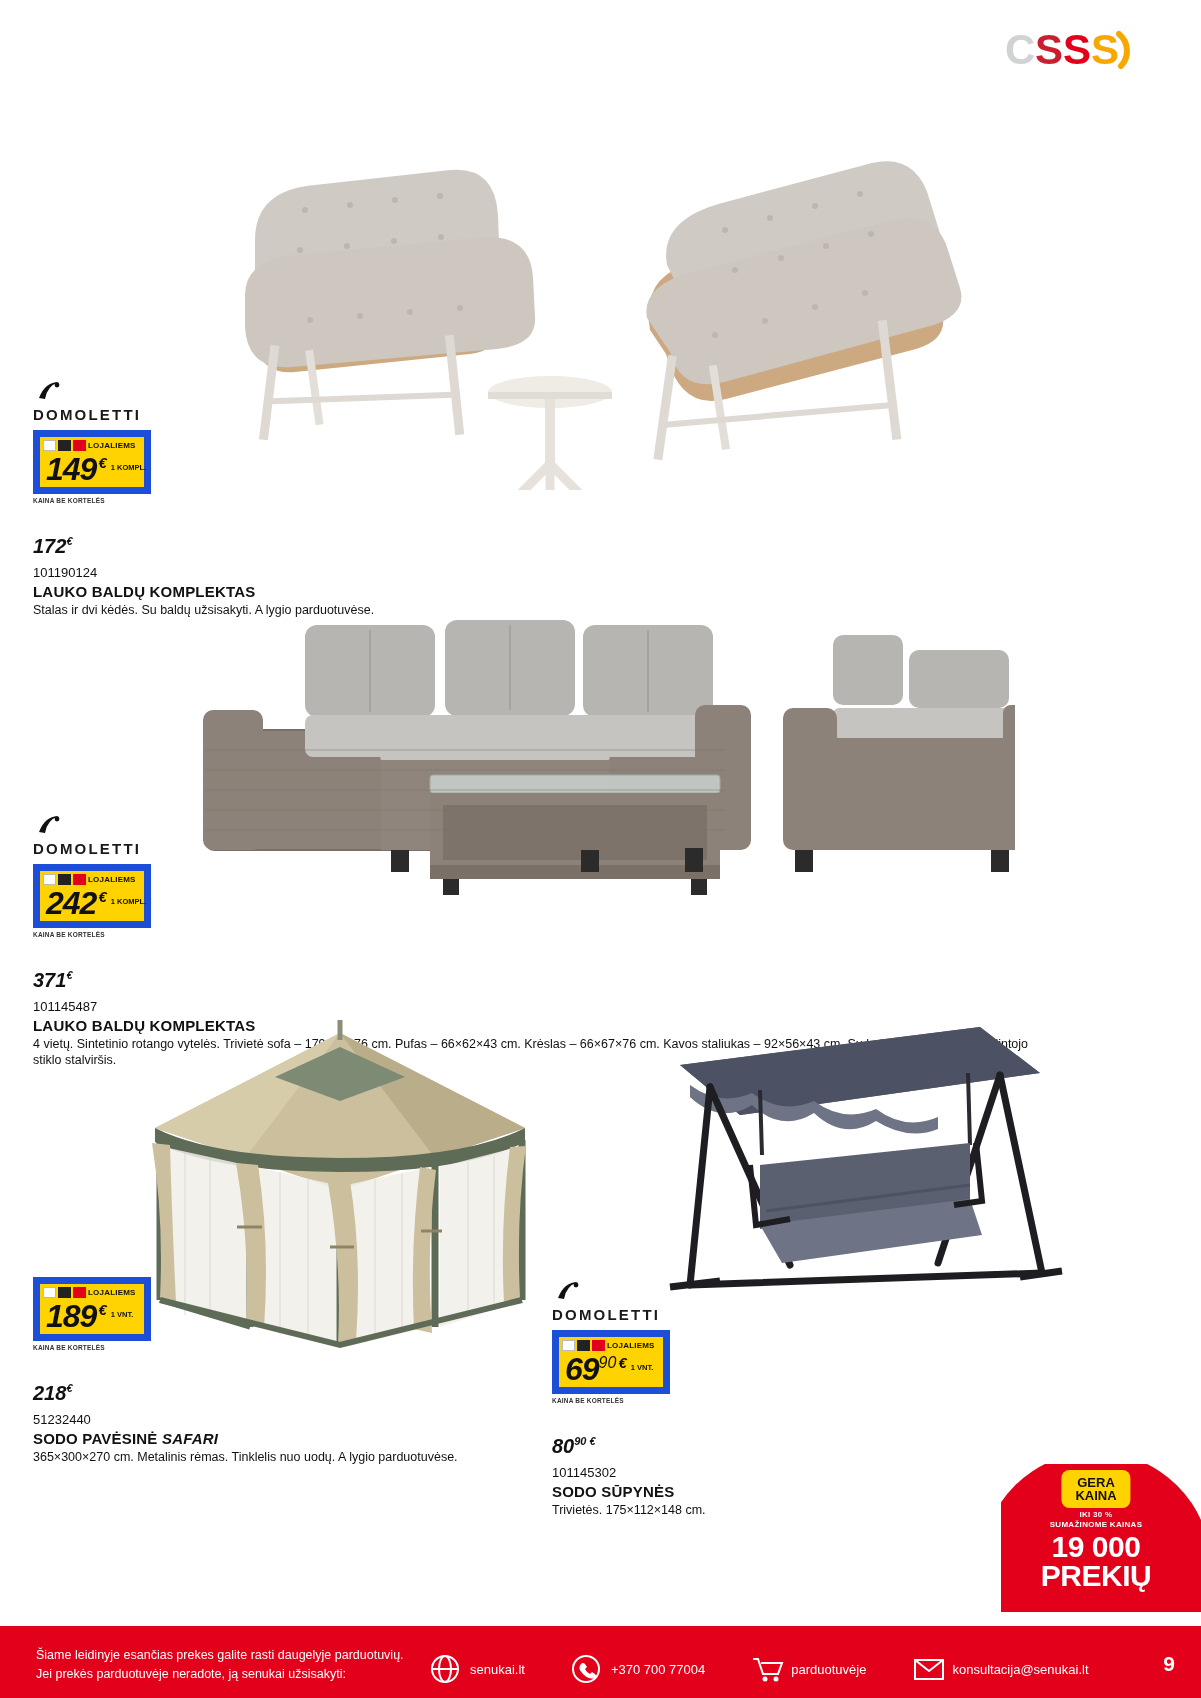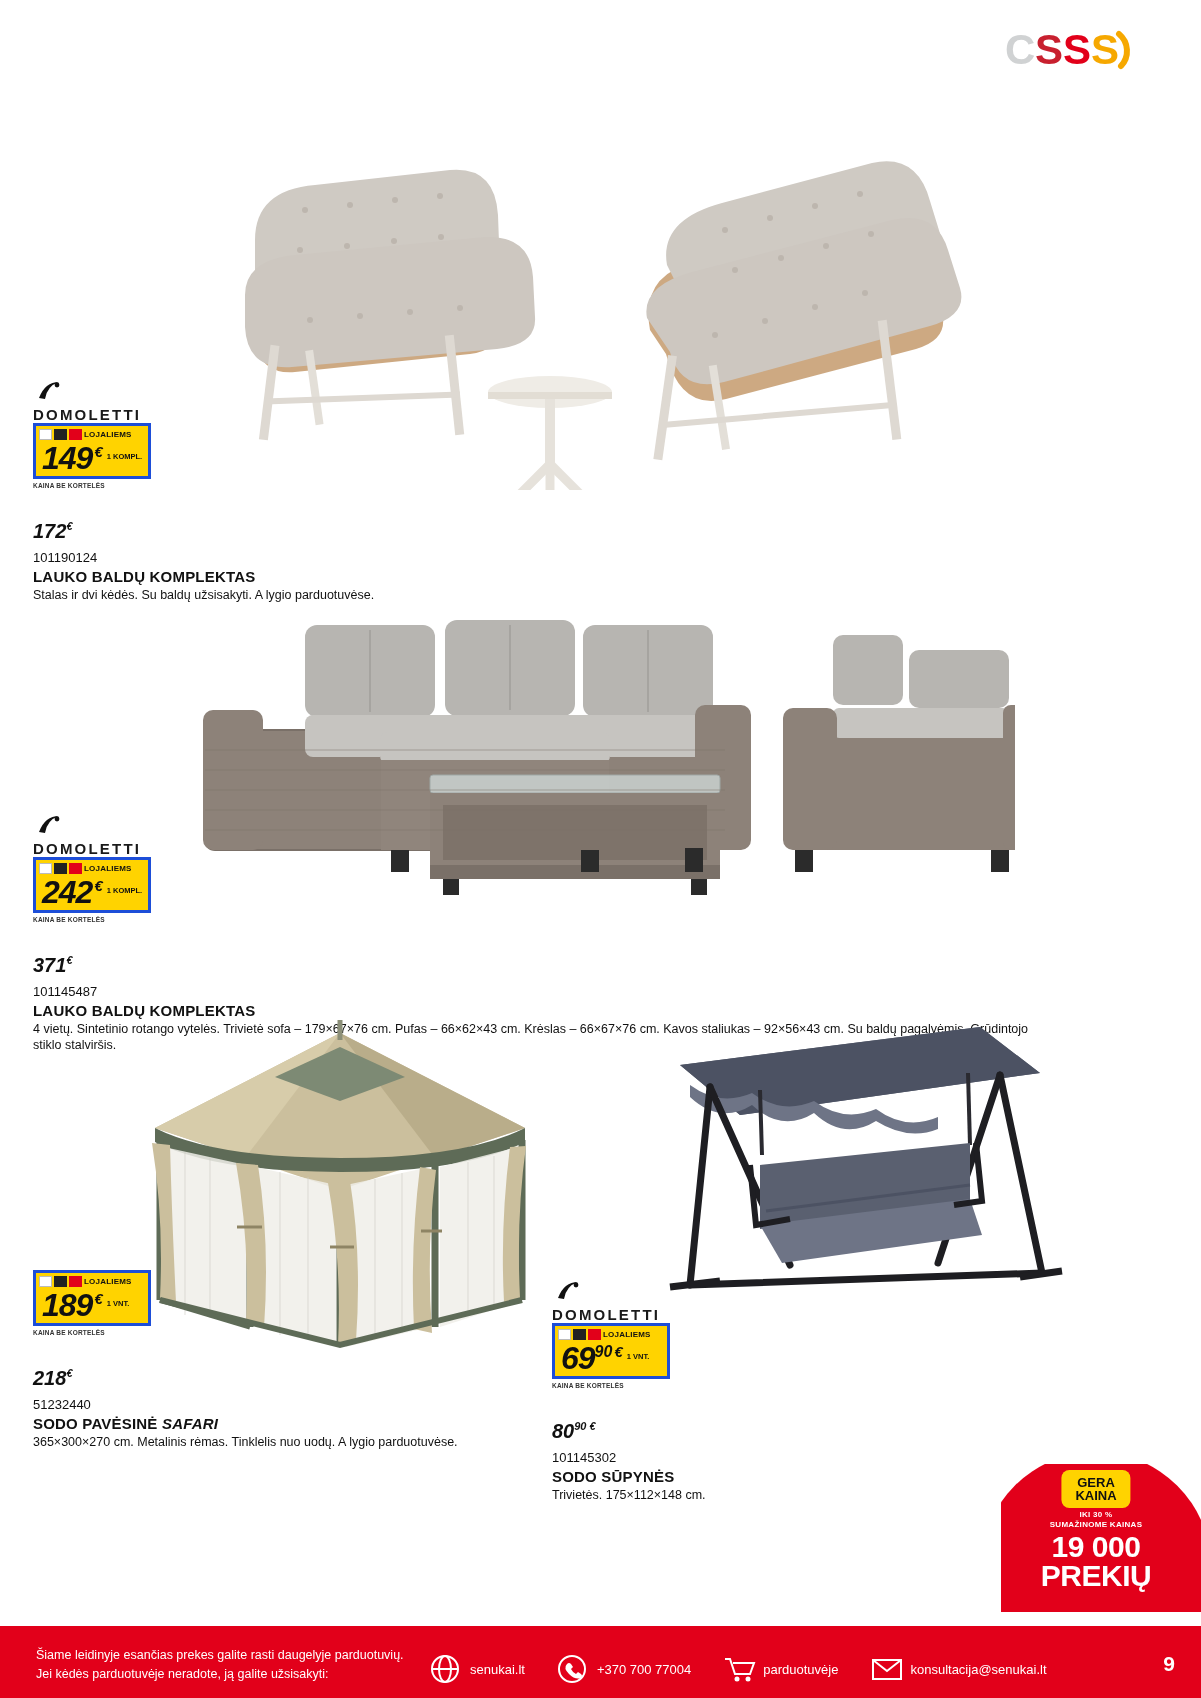--- a/index.html
+++ b/index.html
@@ -23,22 +23,23 @@
 
   .brand { display:flex; flex-direction:column; align-items:flex-start; }
   .brand-name {
     font-size:15px; letter-spacing:2.2px; font-weight:700; color:#1a1a1a;
     margin-top:2px;
   }
   .brand-icon { width:34px; height:26px; }
 
   
   .price-badge {
-    background:#FFD300; border:3px solid #1d4ed8;
+    background:#FFD300; border:7px solid #1d4ed8;
     width:118px; padding:0 0 2px 0; position:relative;
+    margin-top:7px;
   }
   .badge-top {
     display:flex; align-items:center; gap:2px;
     padding:2px 3px 1px 3px; height:16px;
   }
   .mini-ico {
     width:13px; height:11px; background:#fff; border:1px solid #bbb;
     display:inline-block; position:relative;
   }
   .mini-ico.red { background:#e2001a; border-color:#e2001a; }
@@ -48,21 +49,21 @@
     line-height:11px;
   }
   .price-main {
     display:flex; align-items:center; padding:0 4px 0 6px; line-height:1;
   }
   .price-int {
     font-size:32px; font-weight:800; font-style:italic; letter-spacing:-1px;
     color:#111;
   }
   .price-cents {
-    font-size:16px; font-weight:700; font-style:italic; color:#111;
+    font-size:16px; font-weight:400; font-style:italic; color:#111;
     margin-bottom:13px;
   }
   .price-eur {
     font-size:15px; font-weight:800; font-style:italic; color:#111;
     margin:0 0 13px 2px;
   }
   .price-unit {
     font-size:7.5px; font-weight:700; color:#111; margin:0 0 2px 4px;
     white-space:nowrap;
   }
@@ -81,21 +82,21 @@
 
   
   .photo { position:absolute; }
 
   
   .footer {
     position:absolute; left:0; bottom:0; width:1201px; height:72px;
     background:#e2001a; color:#fff;
   }
   .footer-note { position:absolute; left:36px; top:20px; font-size:12.5px; line-height:1.5; }
-  .footer-items { position:absolute; left:430px; top:28px; display:flex; gap:32px; align-items:center; }
+  .footer-items { position:absolute; left:430px; top:28px; display:flex; gap:46px; align-items:center; }
   .f-item { display:flex; align-items:center; gap:10px; font-size:13px; }
   .f-ico { width:30px; height:30px; }
   .page-num {
     position:absolute; right:26px; top:26px; font-size:21px; font-weight:700;
   }
 
   
   .sticker {
     position:absolute; right:0; bottom:86px; width:200px; height:148px;
     overflow:hidden;
@@ -469,21 +470,21 @@
     </div>
     <div class="st-big">
       <span>19 000</span><br><span>PREKIŲ</span>
     </div>
   </div>
 </div>
 
 <div class="footer">
   <div class="footer-note">
     <div>Šiame leidinyje esančias prekes galite rasti daugelyje parduotuvių.</div>
-    <div>Jei kėdės parduotuvėje neradote, ją galite užsisakyti:</div>
+    <div>Jei prekės parduotuvėje neradote, ją senukai užsisakyti:</div>
   </div>
 
   <div class="footer-items">
     <div class="f-item">
       <span class="f-ico">
         <svg viewBox="0 0 30 30" width="30" height="30">
             <circle cx="15" cy="15" r="13" fill="none" stroke="#fff" stroke-width="2"></circle>
             <ellipse cx="15" cy="15" rx="6" ry="13" fill="none" stroke="#fff" stroke-width="2"></ellipse>
             <line x1="2" y1="15" x2="28" y2="15" stroke="#fff" stroke-width="2"></line>
           </svg>

